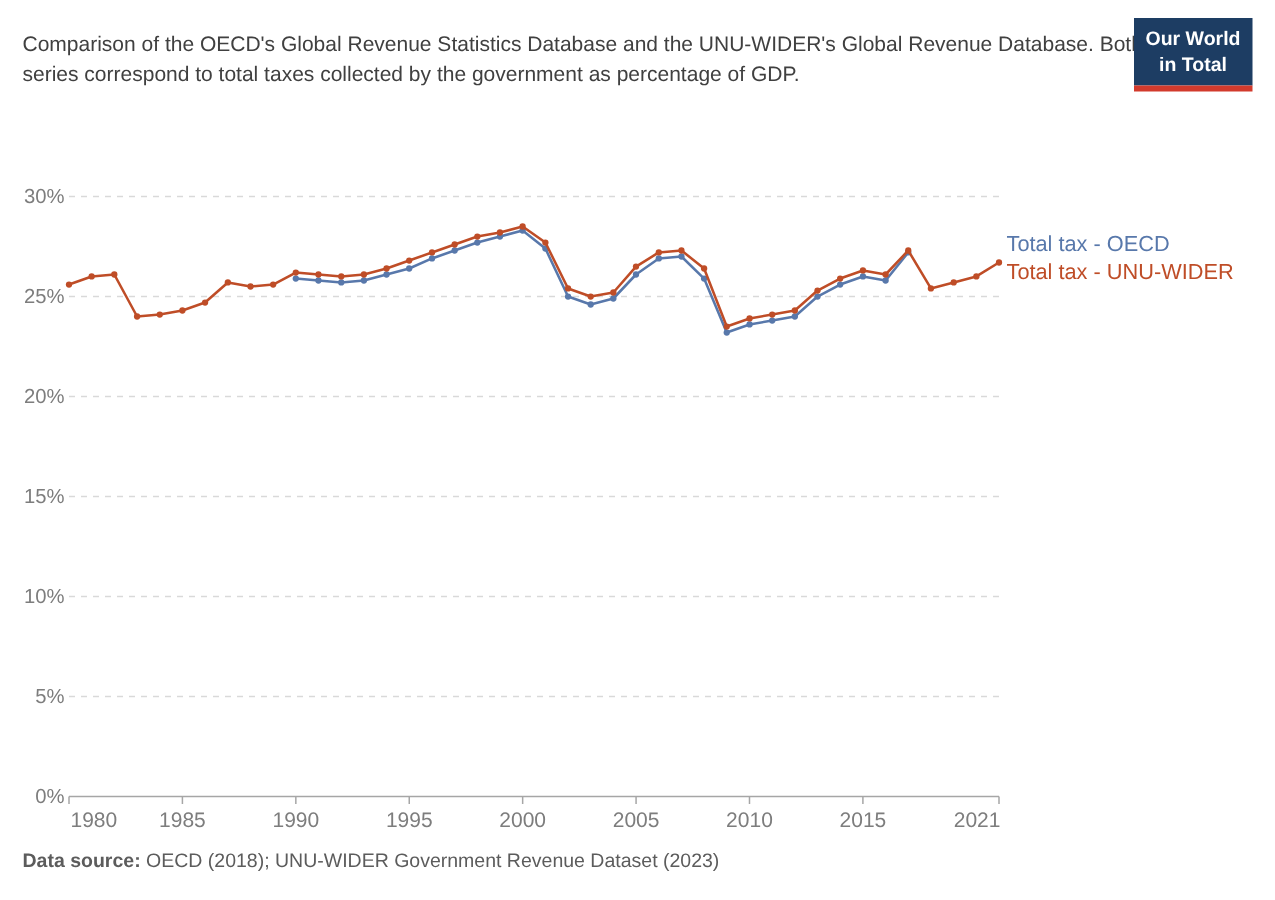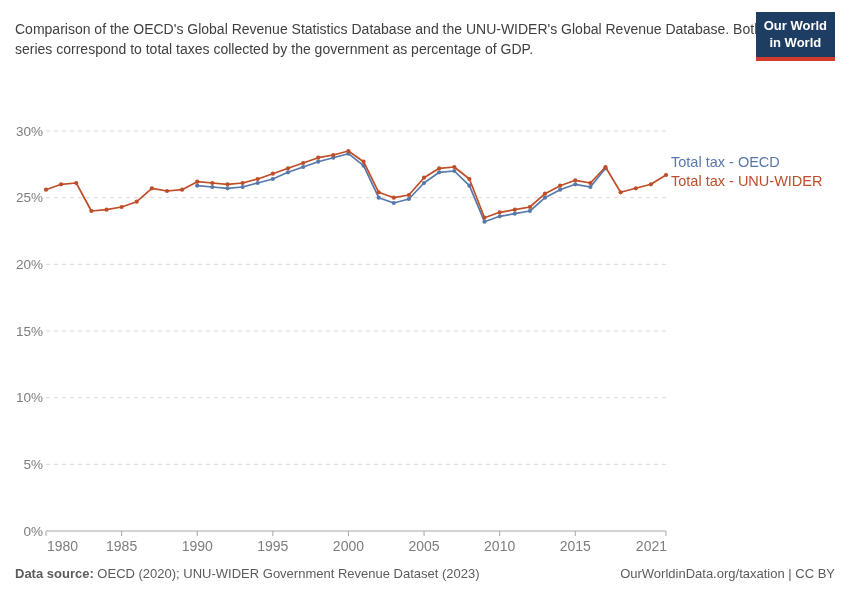--- a/index.html
+++ b/index.html
@@ -129,23 +129,22 @@
       <circle cx="620.6" cy="192.3" r="2.1" fill="#bf4d27"></circle>
       <circle cx="635.8" cy="188.3" r="2.1" fill="#bf4d27"></circle>
       <circle cx="650.9" cy="184.3" r="2.1" fill="#bf4d27"></circle>
       <circle cx="666.0" cy="175.0" r="2.1" fill="#bf4d27"></circle>
       <text x="671" y="186" font-size="14.5" fill="#bf4d27">Total tax - UNU-WIDER</text>
     </svg>
 
   <div class="hdr">
     <p class="subtitle">Comparison of the OECD's Global Revenue Statistics Database and the UNU-WIDER's Global Revenue Database. Both series correspond to total taxes collected by the government as percentage of GDP.</p>
     <div class="logo">
-      <span class="logo-box" id="logo-box" style="background: rgb(29, 61, 99);"><span>Our World</span><br><span>in World</span></span>
+      <span class="logo-box" id="logo-box" style="background: rgb(29, 61, 99);"><span>Our World</span><br><span>in Total</span></span>
       <span class="logo-bar" id="logo-bar" style="background: rgb(210, 58, 44);"></span>
     </div>
   </div>
 
   <div class="ftr">
-    <div><b>Data source:</b><span> OECD (2020); UNU-WIDER Government Revenue Dataset (2023)</span></div>
-    <div>OurWorldinData.org/taxation | CC BY</div>
+    <div><b>Data source:</b><span> OECD (2018); UNU-WIDER Government Revenue Dataset (2023)</span></div>
   </div>
 
 </div>
 
 </body></html>

